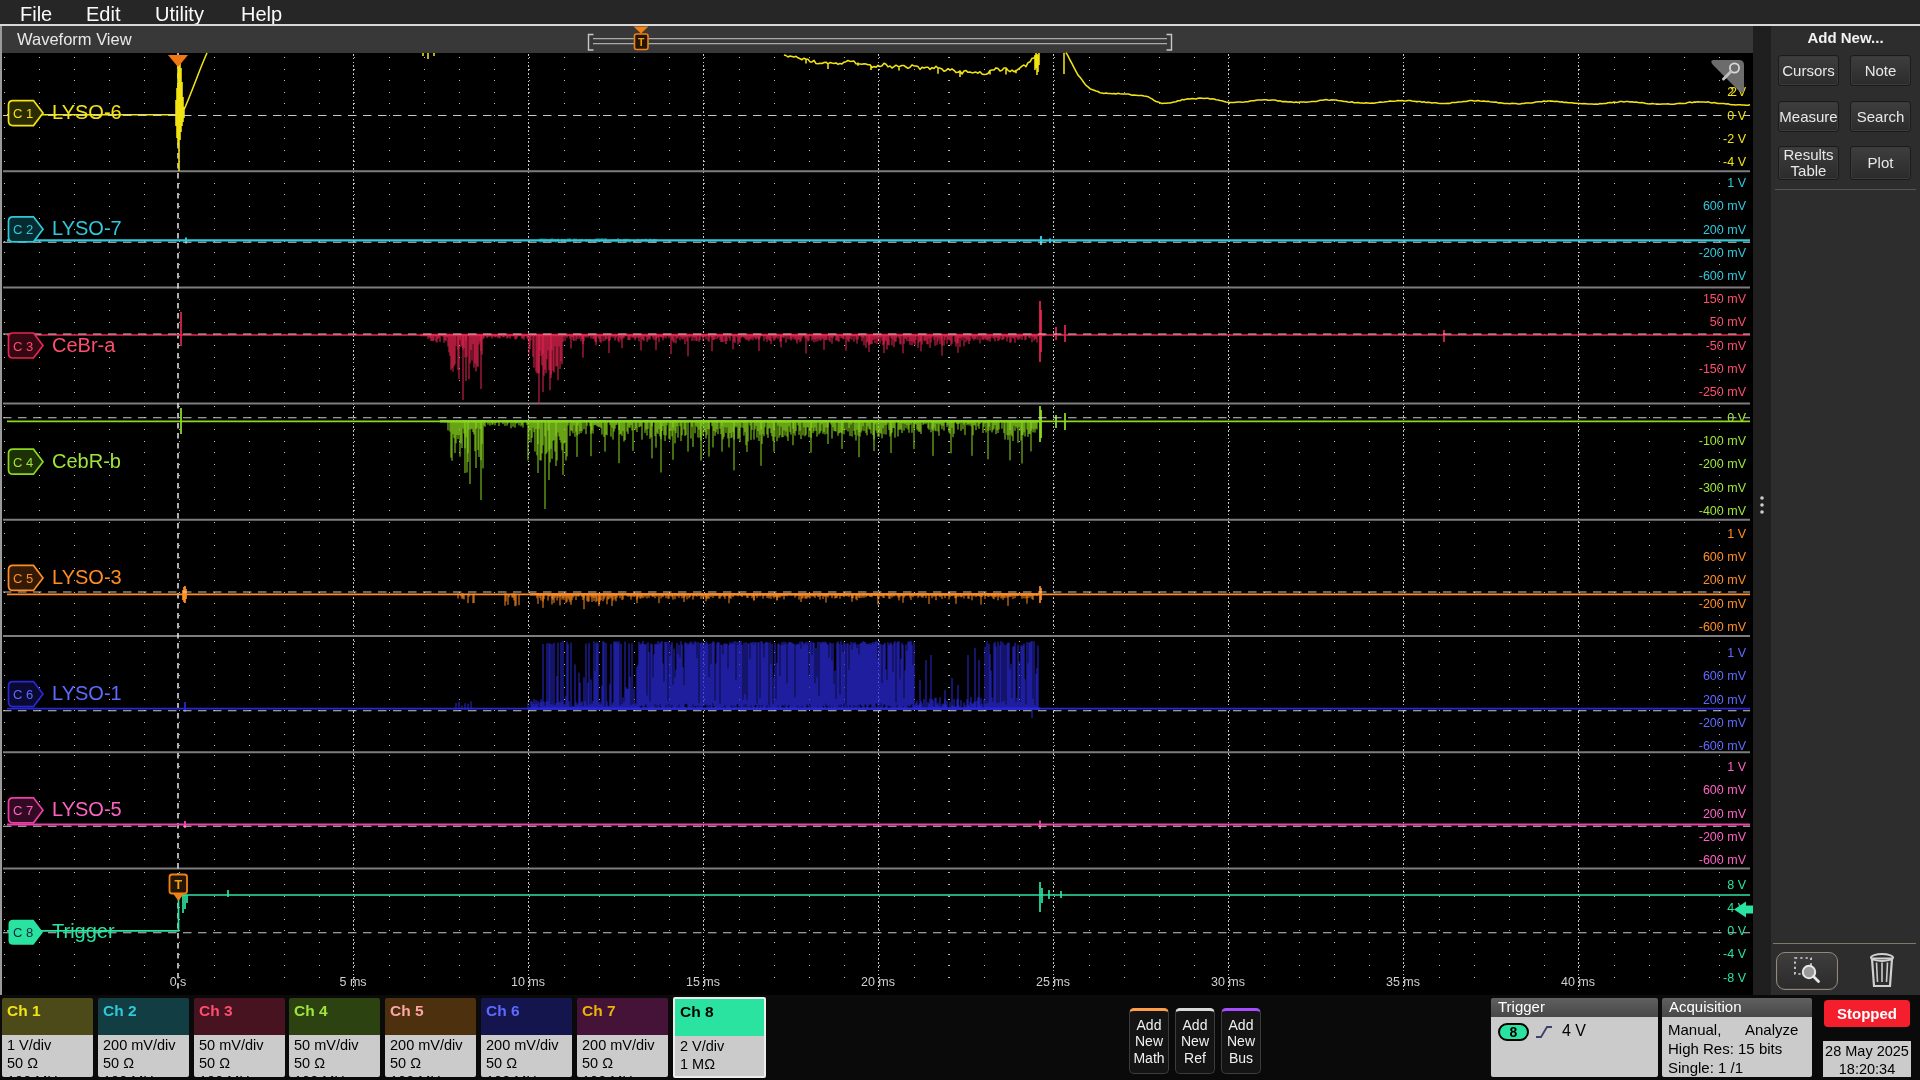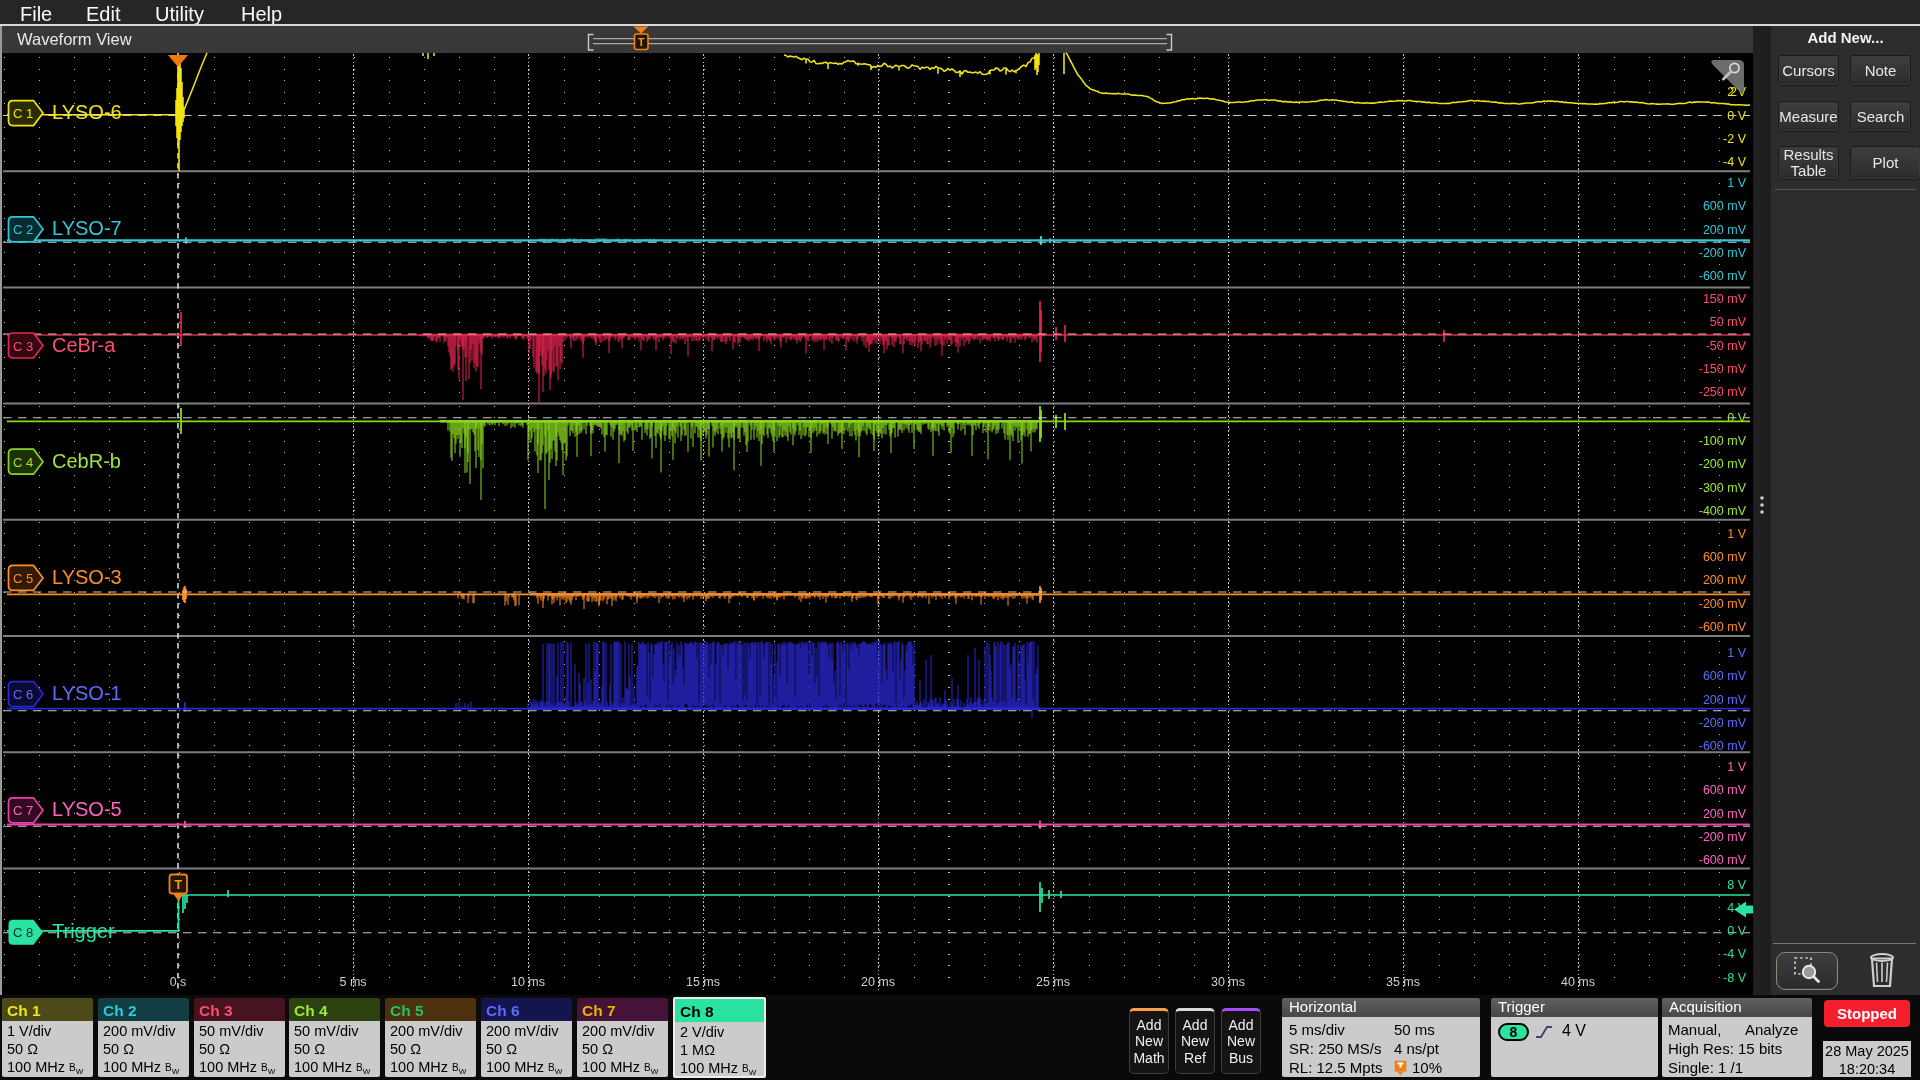--- a/index.html
+++ b/index.html
@@ -7,21 +7,21 @@
 .menubar{left:0;top:0;width:1920px;height:24px;background:#262626;color:#fafafa;font-size:20px}
 .menubar span{position:absolute;top:3px}
 .panelline{left:0;top:24px;width:1920px;height:2px;background:#d8d8d8}
 .titlebar{left:2px;top:26px;width:1751px;height:27px;background:#383838;color:#e8e8e8;font-size:16.5px}
 .leftborder{left:0;top:26px;width:2px;height:969px;background:#9a9a9a}
 .rpanel{left:1771px;top:26px;width:149px;height:969px;background:#2d2d2d}
 .rbtn{position:absolute;background:linear-gradient(#3e3e3e,#2b2b2b);border:1px solid #1b1b1b;border-radius:3px;color:#e8e8e8;font-size:15px;display:flex;align-items:center;justify-content:center;text-align:center;line-height:16px;box-shadow:0 0 0 1px #3a3a3a inset}
 .bbar{left:0;top:995px;width:1920px;height:85px;background:#0a0a0a}
 .chbadge{position:absolute;top:2.5px;width:91px;height:79.5px;border-radius:2px;overflow:hidden}
 .chbadge,.addbtn,.ipanel{z-index:3}
-.chhead{height:23px;font-size:15.5px;font-weight:bold;padding-left:5px;padding-top:4px}
+.chhead{height:37px;font-size:15.5px;font-weight:bold;padding-left:5px;padding-top:4px}
 .chbody{height:56.5px;background:#cbcbcb;color:#000;font-size:14.5px;padding-left:5px;padding-top:1px;line-height:18.2px}
 .addbtn{position:absolute;top:12.5px;width:40px;height:66px;background:#141414;border:1px solid #3c3c3c;border-radius:5px;color:#f0f0f0;font-size:14px;text-align:center;line-height:16.5px;padding-top:6px}
 .ipanel{position:absolute;top:2.5px;height:79.5px;border-radius:2px;overflow:hidden}
 .iphead{height:19.5px;background:linear-gradient(#606060,#474747);color:#fff;font-size:15px;padding-left:7px;padding-top:0.5px}
 .ipbody{background:#cbcbcb;color:#000;font-size:15px;height:60px;position:relative}
 .stopped{position:absolute;left:1824px;top:1000px;width:86px;height:27px;background:#f51e2c;border-radius:4px;color:#fff;font-weight:bold;font-size:15px;display:flex;align-items:center;justify-content:center}
 .datetime{position:absolute;left:1823px;top:1041px;width:88px;height:36px;background:#cbcbcb;color:#000;font-size:14.5px;text-align:center;line-height:17.5px;padding-top:2px}
 .bw{font-size:10px;vertical-align:1px}
 .bw2{font-size:8px;vertical-align:-2px}
 </style></head>
@@ -149,21 +149,21 @@
     <rect x="634.5" y="34" width="13.5" height="15.5" rx="2" fill="#241505" stroke="#f08214" stroke-width="1.6"></rect>
     <text x="641.3" y="42.3" fill="#f0a014" font-size="10.5" font-weight="bold" text-anchor="middle" dominant-baseline="central" font-family="Liberation Sans">T</text>
   </svg>
 <div class="abs rpanel"></div>
 <div class="abs" style="left:1771px;top:29px;width:149px;text-align:center;color:#f2f2f2;font-size:15px;font-weight:bold">Add New...</div>
 <div class="rbtn" style="left:1778px;top:55px;width:61px;height:31px">Cursors</div>
 <div class="rbtn" style="left:1850px;top:55px;width:61px;height:31px">Note</div>
 <div class="rbtn" style="left:1778px;top:101px;width:61px;height:31px">Measure</div>
 <div class="rbtn" style="left:1850px;top:101px;width:61px;height:31px">Search</div>
 <div class="rbtn" style="left:1778px;top:146px;width:61px;height:34px">Results<br>Table</div>
-<div class="rbtn" style="left:1850px;top:146px;width:71px;height:34px">Plot</div>
+<div class="rbtn" style="left:1850px;top:146px;width:61px;height:34px">Plot</div>
 <div class="abs" style="left:1775px;top:189px;width:141px;height:1px;background:#555"></div>
 <div class="abs" style="left:1773px;top:943px;width:143px;height:1px;background:#7d776c"></div>
 <div class="rbtn" style="left:1776px;top:952px;width:62px;height:38px;border-radius:9px;border:1px solid #93897a"></div>
 <svg class="abs" style="left:1776px;top:952px" width="62" height="38" viewBox="0 0 62 38">
     <rect x="19" y="6" width="16" height="16" fill="none" stroke="#d5d5d5" stroke-width="1.7" stroke-dasharray="2.2 3.1"></rect>
     <circle cx="33" cy="20" r="6.2" fill="#9a9a9a" stroke="#e8e8e8" stroke-width="2"></circle>
     <path d="M37.5 24.5L42.5 29.5" stroke="#e8e8e8" stroke-width="2.8" stroke-linecap="round"></path>
   </svg>
 <svg class="abs" style="left:1862px;top:948px" width="40" height="42" viewBox="0 0 40 42">
     <path d="M10 10.5H30L28 38H12Z" fill="none" stroke="#d0d0d0" stroke-width="2.2"></path>
@@ -187,55 +187,38 @@
     </div>
     <div class="chbadge" style="left:194px">
       <div class="chhead" style="background:#471320;color:#ff4d6e">Ch 3</div>
       <div class="chbody">50 mV/div<br>50 Ω<br>100 MHz <span class="bw">B</span><span class="bw2">W</span></div>
     </div>
     <div class="chbadge" style="left:289px">
       <div class="chhead" style="background:#2c4210;color:#9ee63a">Ch 4</div>
       <div class="chbody">50 mV/div<br>50 Ω<br>100 MHz <span class="bw">B</span><span class="bw2">W</span></div>
     </div>
     <div class="chbadge" style="left:385px">
-      <div class="chhead" style="background:#4d300e;color:#22c55e">Ch 5</div>
+      <div class="chhead" style="background:#4d300e;color:#fca5a5">Ch 5</div>
       <div class="chbody">200 mV/div<br>50 Ω<br>100 MHz <span class="bw">B</span><span class="bw2">W</span></div>
     </div>
     <div class="chbadge" style="left:481px">
       <div class="chhead" style="background:#15154d;color:#5e6aff">Ch 6</div>
       <div class="chbody">200 mV/div<br>50 Ω<br>100 MHz <span class="bw">B</span><span class="bw2">W</span></div>
     </div>
     <div class="chbadge" style="left:577px">
       <div class="chhead" style="background:#451238;color:#eab308">Ch 7</div>
       <div class="chbody">200 mV/div<br>50 Ω<br>100 MHz <span class="bw">B</span><span class="bw2">W</span></div>
     </div>
     <div class="chbadge" style="left:673px;border:2px solid #ededed;width:93px;height:81px;top:1.5px">
       <div class="chhead" style="background:#2be3a0;color:#000000">Ch 8</div>
       <div class="chbody">2 V/div<br>1 MΩ<br>100 MHz <span class="bw">B</span><span class="bw2">W</span></div>
     </div>
     <div class="addbtn" style="left:1129px;border-top:3px solid #ff9e4a">Add<br>New<br>Math</div>
     <div class="addbtn" style="left:1175px;border-top:3px solid #d9d9d9">Add<br>New<br>Ref</div>
     <div class="addbtn" style="left:1221px;border-top:3px solid #a64dff">Add<br>New<br>Bus</div>
-    <div class="ipanel" style="left:1282px;width:198px">
-      <div class="iphead">Horizontal</div>
-      <div class="ipbody">
-        <span class="abs" style="left:7px;top:4px">5 ms/div</span>
-        <span class="abs" style="left:112px;top:4px">50 ms</span>
-        <span class="abs" style="left:7px;top:23px">SR: 250 MS/s</span>
-        <span class="abs" style="left:112px;top:23px">4 ns/pt</span>
-        <span class="abs" style="left:7px;top:42px">RL: 12.5 Mpts</span>
-        <svg class="abs" style="left:112px;top:43px" width="13" height="16" viewBox="0 0 13 16">
-          <rect x="0.7" y="0.7" width="11.6" height="11" fill="#f08214"></rect>
-          <path d="M3.5 11.7H9.5L6.5 15.5Z" fill="#f08214"></path>
-          <rect x="5.5" y="2.5" width="2" height="5" fill="#fff"></rect>
-          <rect x="3.5" y="2.5" width="6" height="2" fill="#fff"></rect>
-        </svg>
-        <span class="abs" style="left:130px;top:42px">10%</span>
-      </div>
-    </div>
     <div class="ipanel" style="left:1491px;width:167px">
       <div class="iphead">Trigger</div>
       <div class="ipbody">
         <div class="abs" style="left:7px;top:6px;width:31px;height:18px;background:#2be3a0;border:2px solid #000;border-radius:9px;color:#000;font-weight:bold;font-size:14px;text-align:center;line-height:14px">8</div>
         <svg class="abs" style="left:44px;top:8px" width="18" height="14" viewBox="0 0 18 14">
           <path d="M1 12H6L12 2H17" fill="none" stroke="#3c4269" stroke-width="1.8"></path>
         </svg>
         <span class="abs" style="left:71px;top:5px;font-size:16px">4 V</span>
       </div>
     </div>

